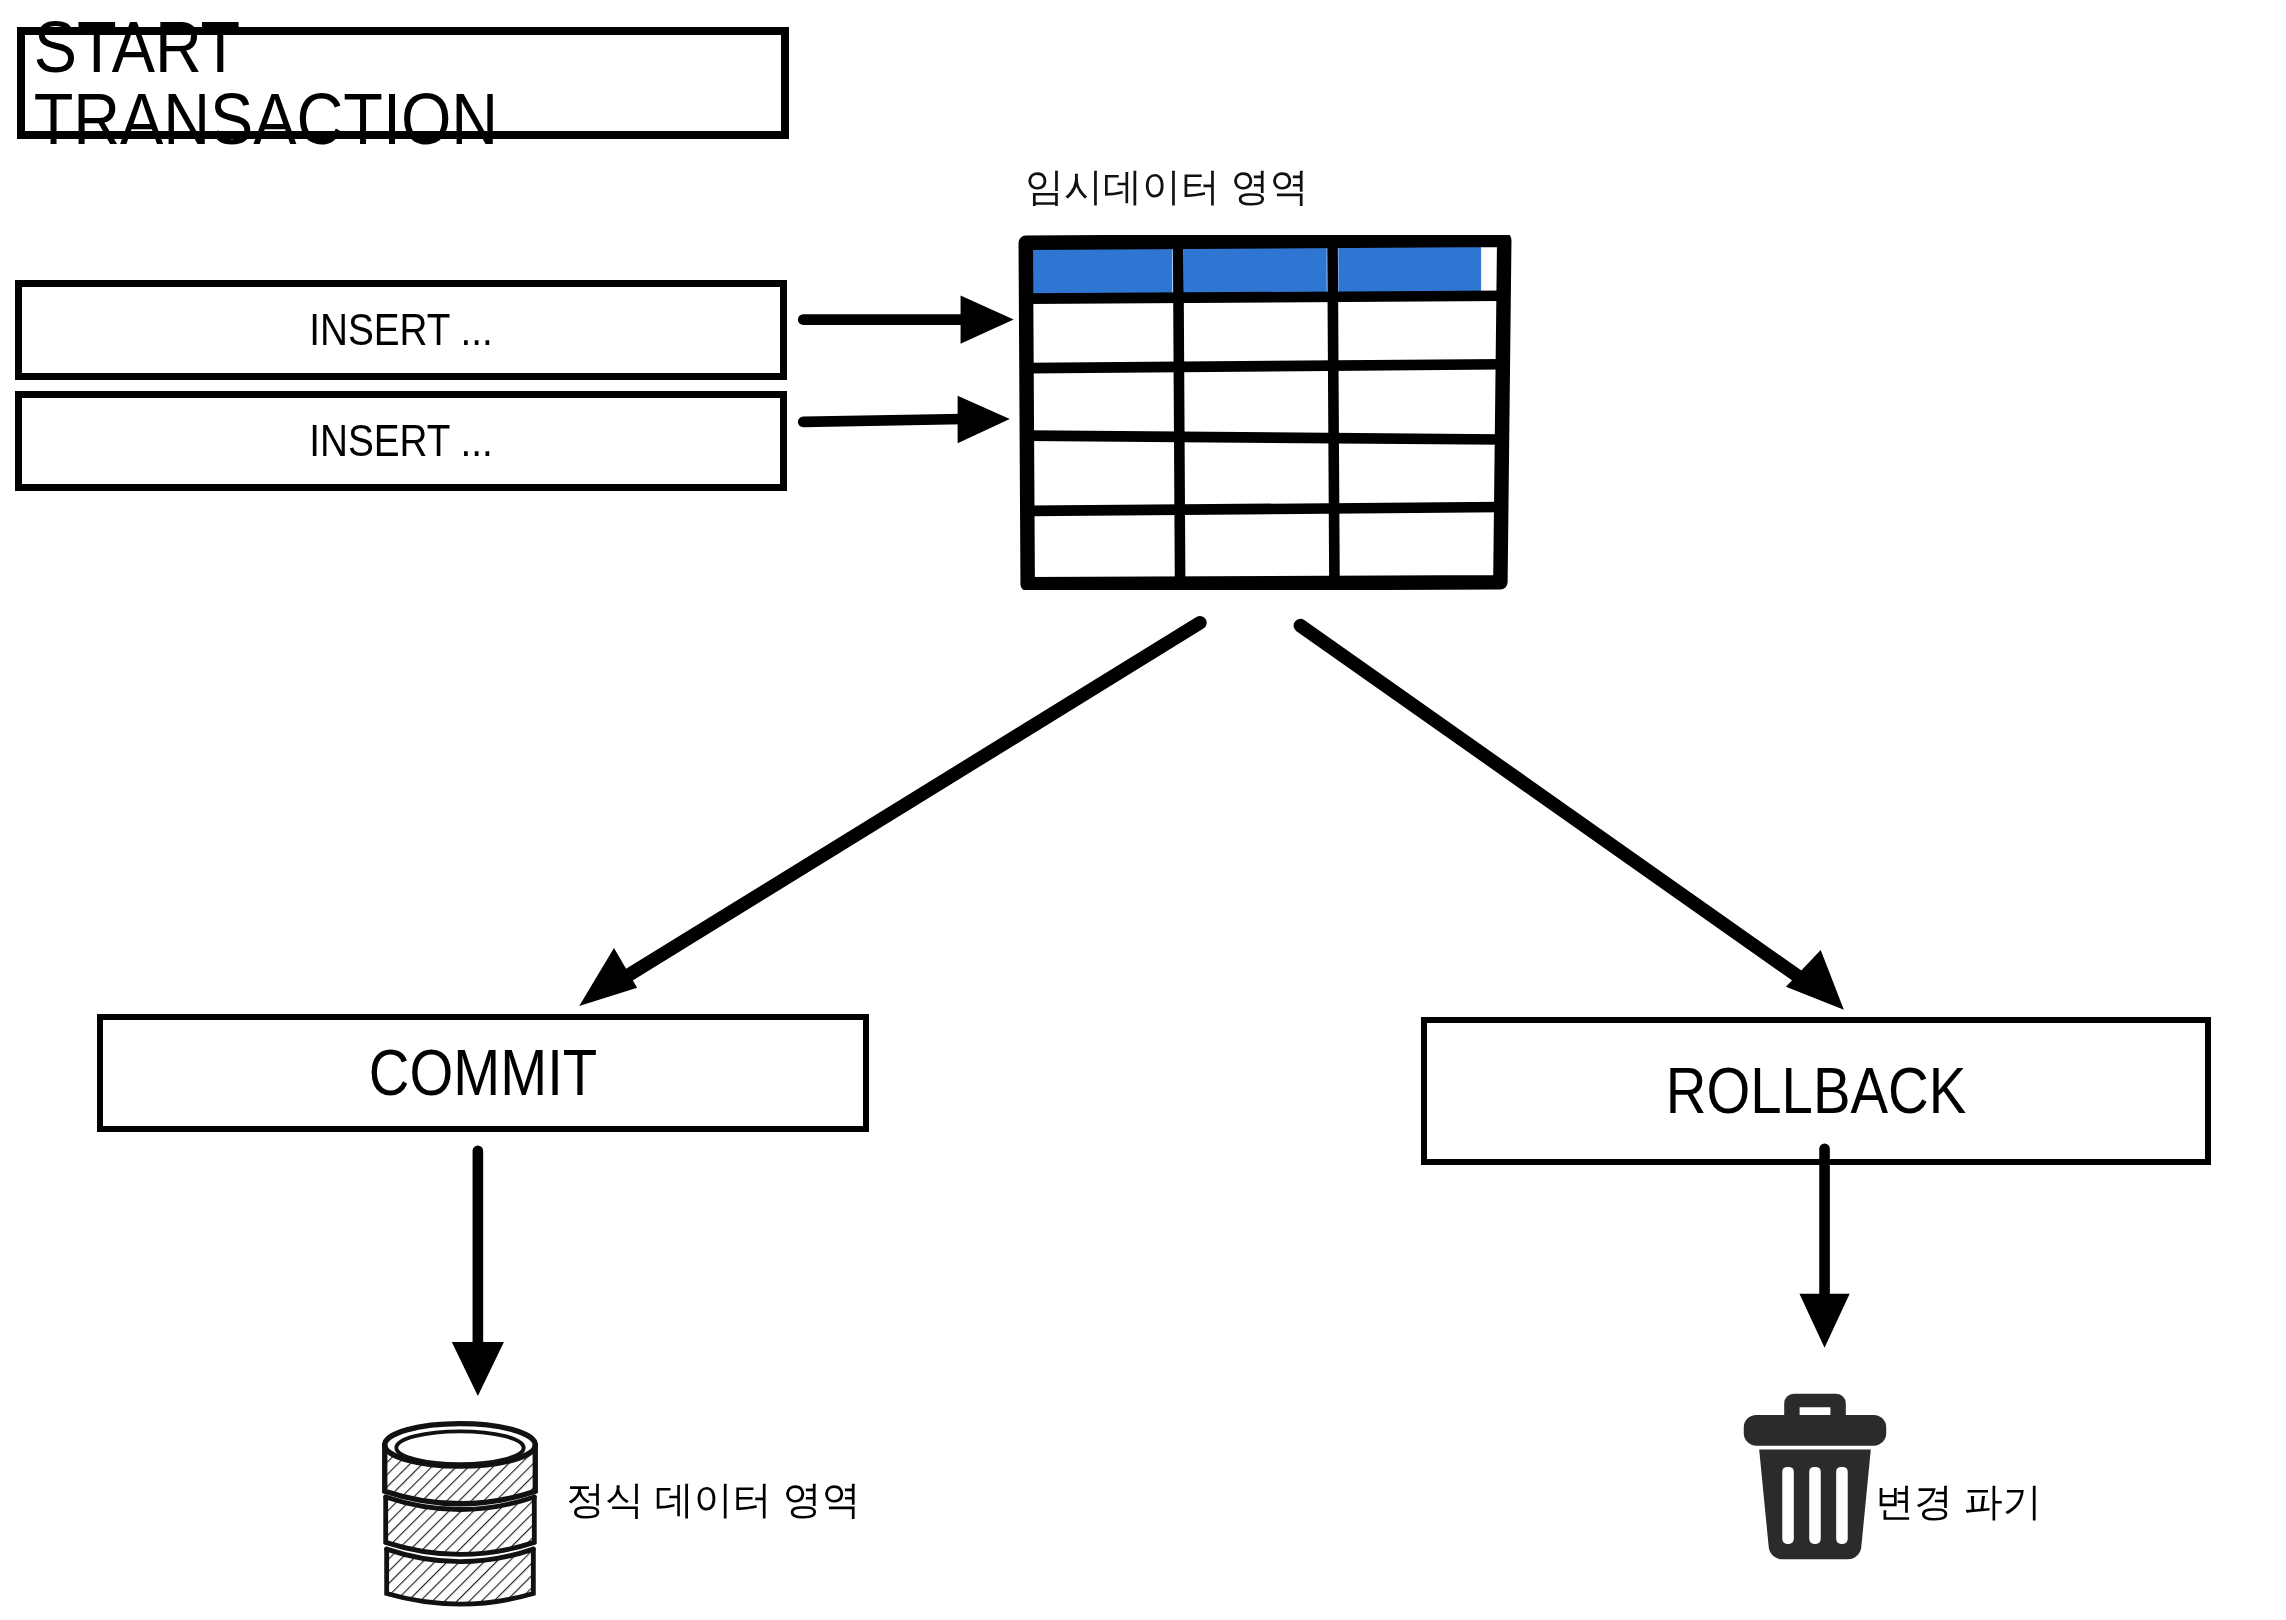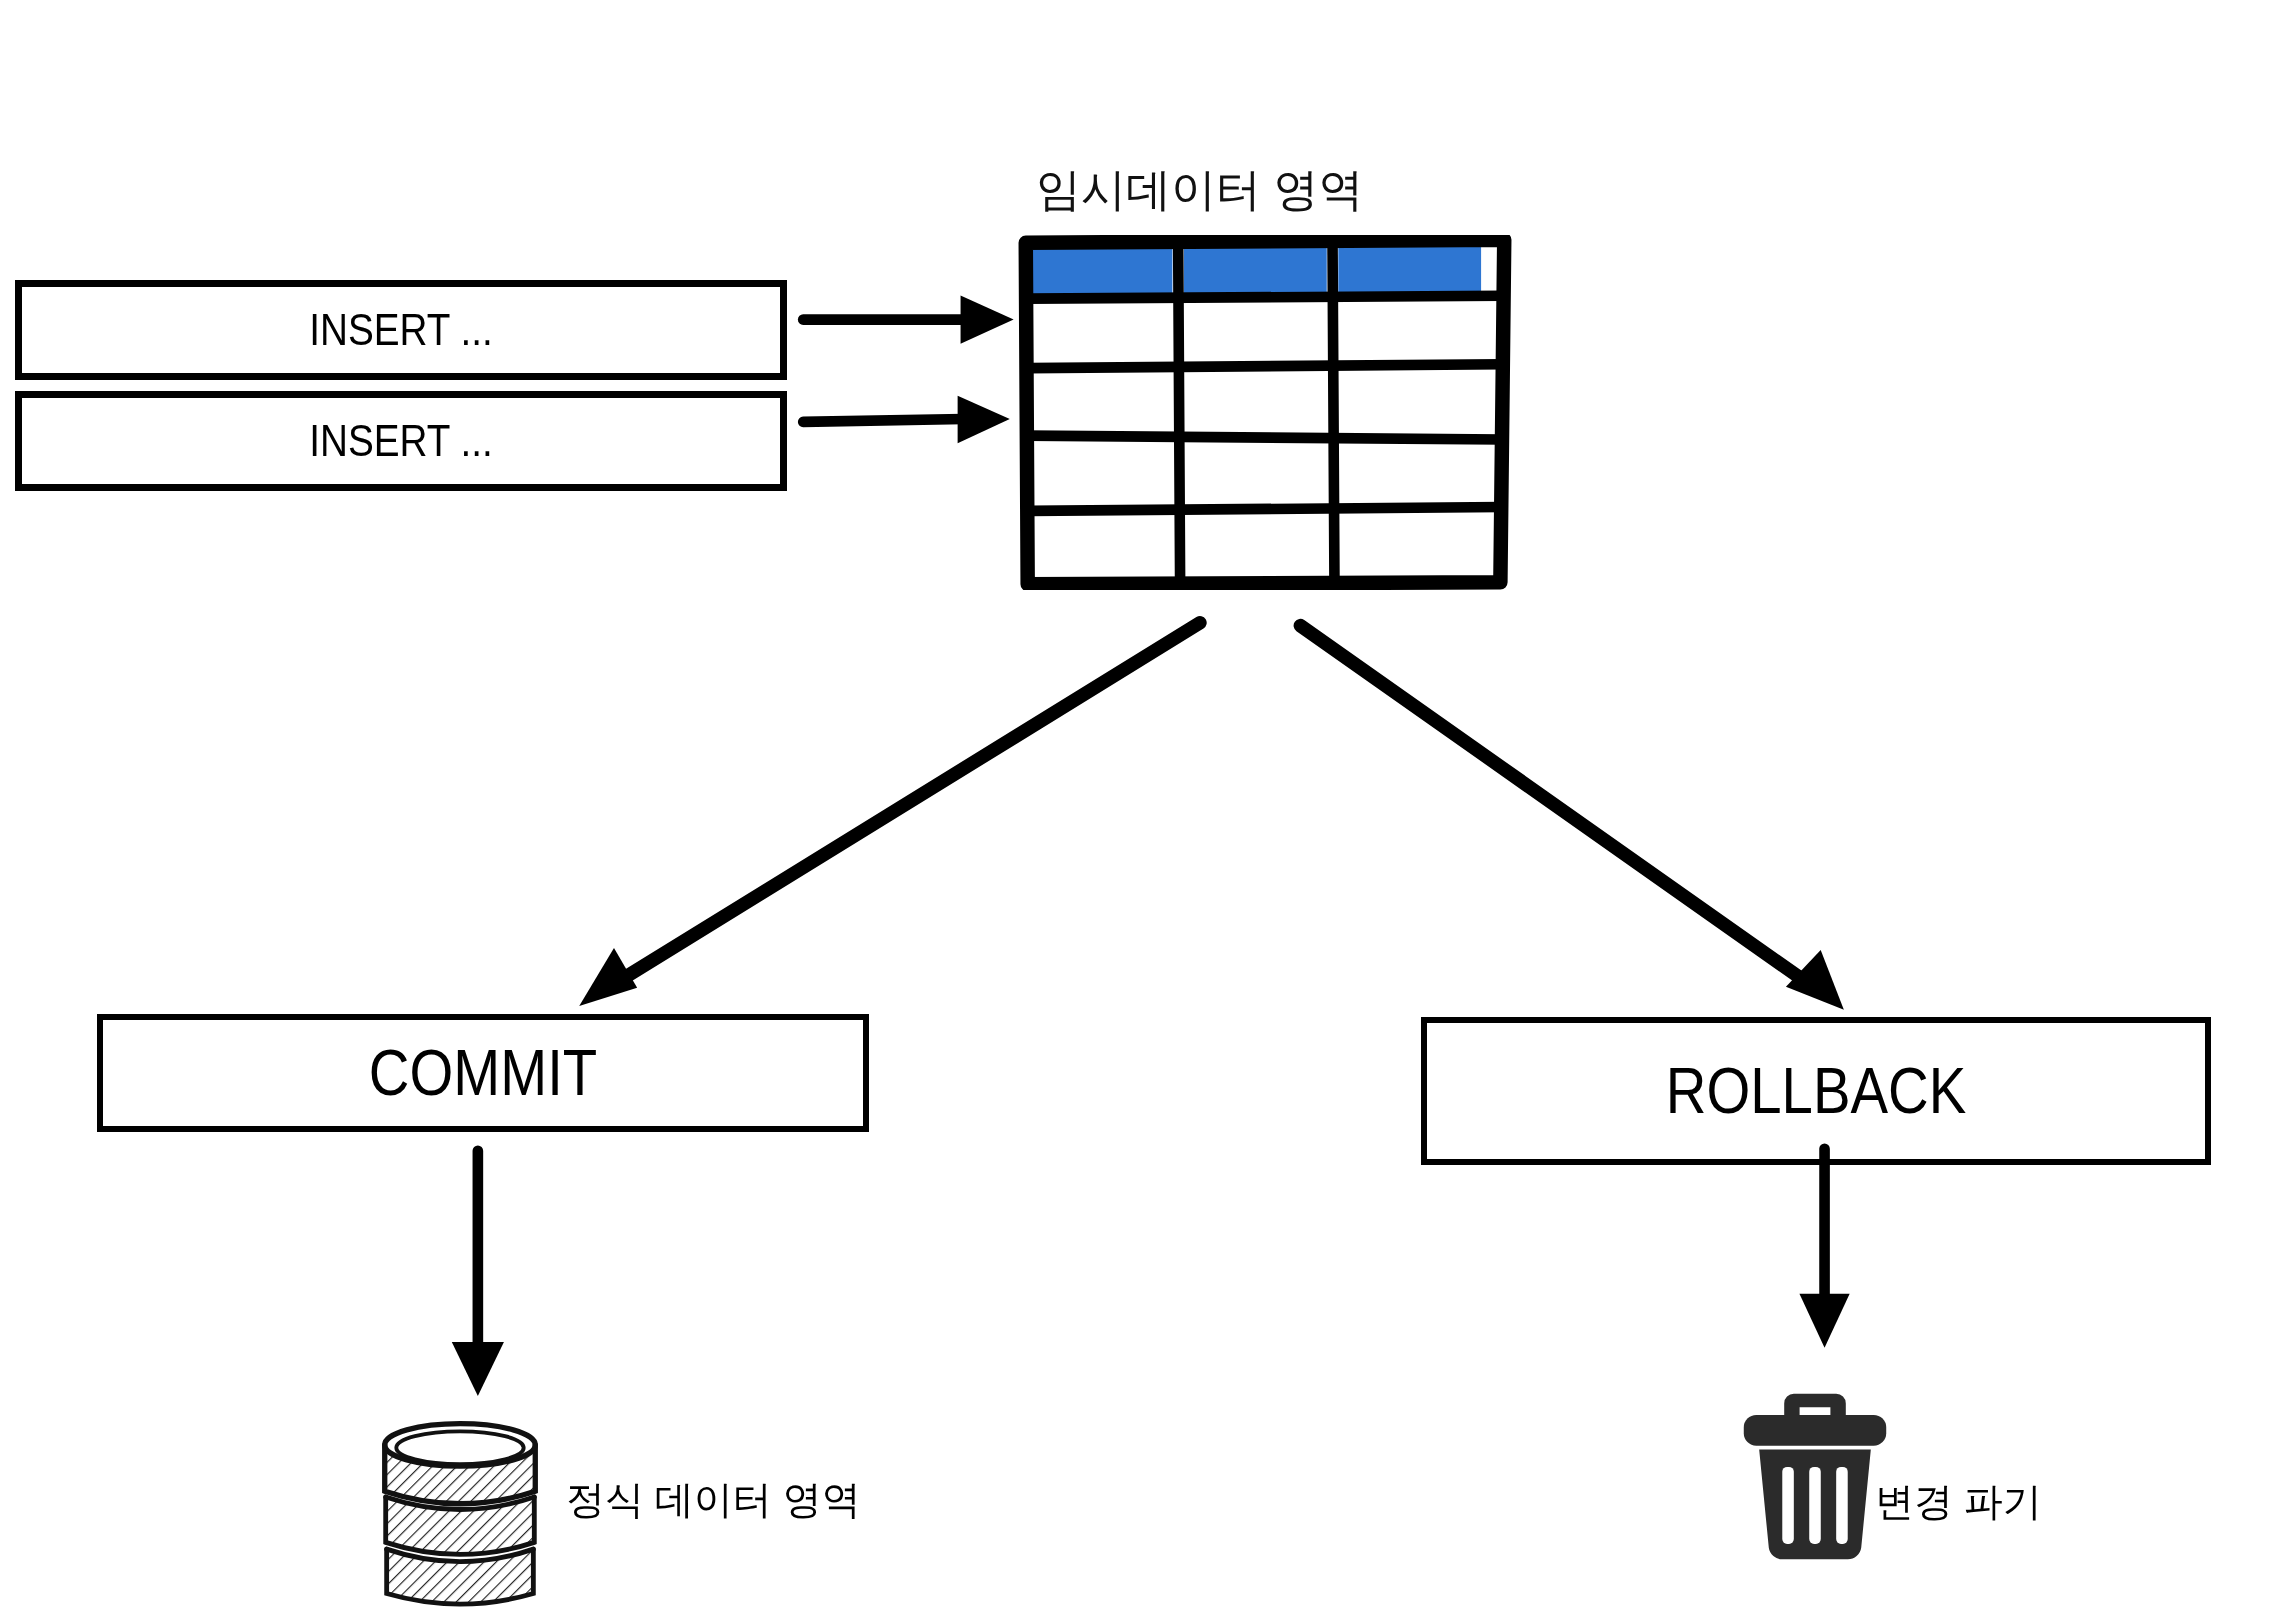--- a/index.html
+++ b/index.html
@@ -80,25 +80,24 @@
     border-width: 6.8px;
   }
   #commit-box .cmd-label,
   #rollback-box .cmd-label { font-size: 64px; }
 
   
   #temp-area-label {
     position: absolute;
     left: 1025px;
     top: 160px;
-    font-size: 45px;
+    font-size: 39px;
     color: #111111;
     white-space: nowrap;
     font-weight: 400;
-    margin-left: 11px;
   }
   #temp-table {
     position: absolute;
     left: 1018px;
     top: 235px;
     width: 494px;
     height: 355px;
   }
   #temp-table svg { display: block; }
 
@@ -137,20 +136,23 @@
     width: 2286px;
     height: 1620px;
     pointer-events: none;
   }
 </style>
 </head>
 <body>
 
 <div id="canvas">
 
+  <div class="cmd-box" id="start-transaction-box">
+    <span class="cmd-label">START TRANSACTION</span>
+  </div>
 
   <div class="cmd-box insert-box" id="insert-box-1">
     <span class="cmd-label">INSERT ...</span>
   </div>
   <div class="cmd-box insert-box" id="insert-box-2">
     <span class="cmd-label">INSERT ...</span>
   </div>
 
   <div id="temp-area-label">임시데이터 영역</div>
 

